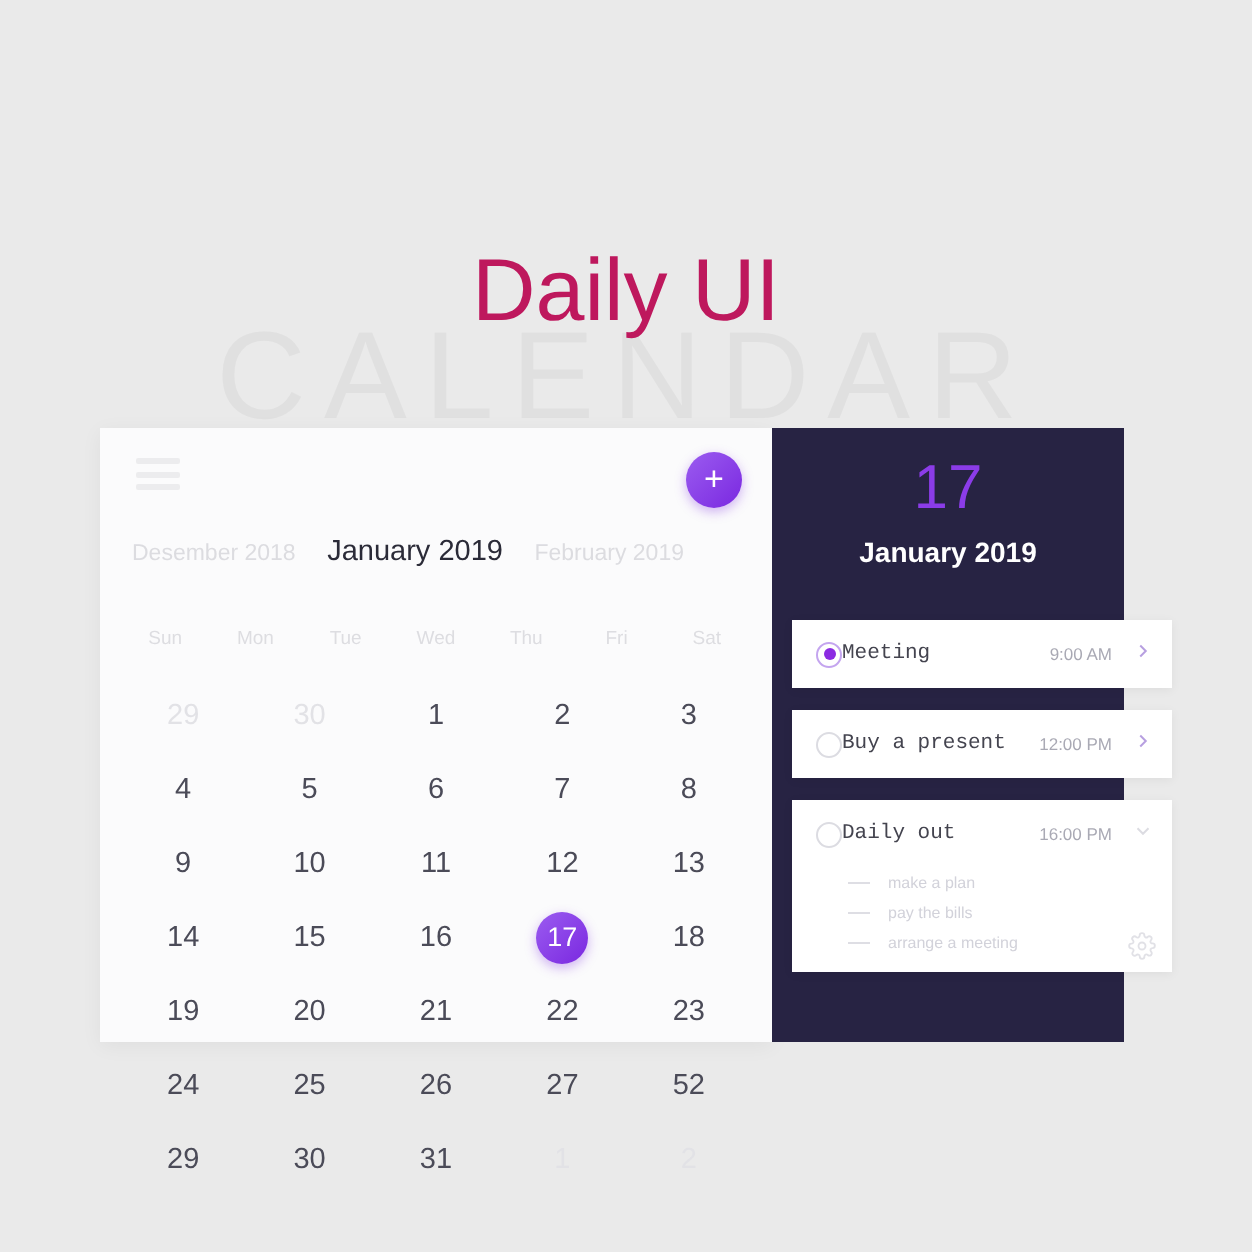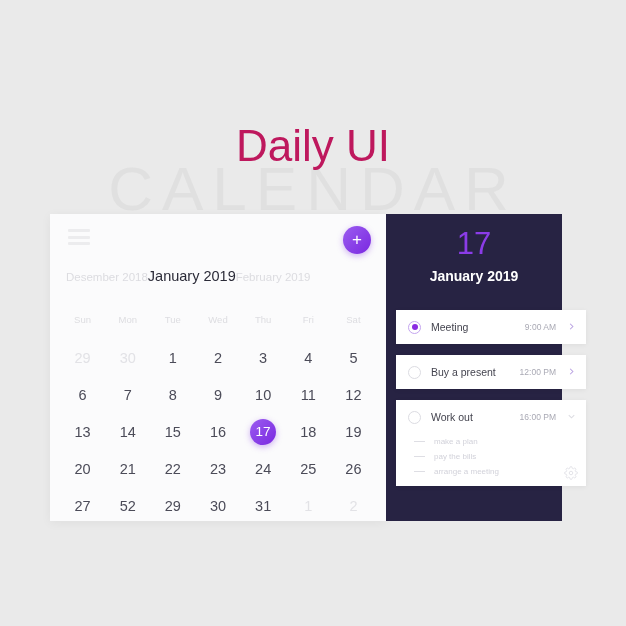--- a/index.html
+++ b/index.html
@@ -91,20 +91,21 @@
     font-family: "Liberation Sans", sans-serif;
   }
 
   #month-nav {
     position: absolute;
     top: 54px;
     left: 0;
     width: 308px;
     display: flex;
     align-items: baseline;
+    justify-content: space-between;
     padding: 0 16px;
     box-sizing: border-box;
   }
   .month-prev, .month-next {
     font-size: 11.5px;
     color: #dcdce0;
     cursor: pointer;
     white-space: nowrap;
   }
   .month-current {
@@ -127,21 +128,21 @@
     font-size: 9.5px;
     color: #dddde1;
   }
 
   #day-grid {
     position: absolute;
     top: 125px;
     left: 10px;
     width: 316px;
     display: grid;
-    grid-template-columns: repeat(7, 1fr);
+    grid-template-columns: repeat(5, 1fr);
     grid-auto-rows: 37px;
   }
   .day-cell {
     display: flex;
     align-items: center;
     justify-content: center;
     font-size: 14.5px;
     color: #4b4b58;
     cursor: pointer;
     user-select: none;
@@ -229,44 +230,44 @@
     border-color: #c4a5ef;
   }
   .event-radio.checked::after {
     content: "";
     width: 6px;
     height: 6px;
     border-radius: 50%;
     background: #8b2be2;
   }
   .event-title {
-    margin-left: 10px;
     font-size: 10.5px;
     color: #44444f;
     flex: 1 1 auto;
     white-space: nowrap;
+    font-family: Liberation Mono, monospace;
   }
   .event-time {
     font-size: 8.5px;
     color: #a9a9b4;
     margin-right: 10px;
     white-space: nowrap;
   }
   .event-chevron {
     width: 11px;
     text-align: center;
     color: #b79fe0;
     font-size: 11px;
     cursor: pointer;
     line-height: 1;
   }
   .event-chevron.down { color: #dcdce2; }
 
   .subtask-list {
-    padding: 0 0 0 18px;
+    padding: 0 0 0 28px;
     margin: 0;
   }
   .subtask {
     display: flex;
     align-items: center;
     height: 15px;
     font-size: 8px;
     color: #d2d2da;
     white-space: nowrap;
   }
@@ -451,21 +452,21 @@
         <div class="event-title">Buy a present</div>
         <div class="event-time">12:00 PM</div>
         <div class="event-chevron"><svg viewBox="0 0 24 24" width="11" height="11" fill="none" stroke="currentColor" stroke-width="2.2">
             <polyline points="9 6 15 12 9 18"></polyline>
           </svg></div>
       </div>
     </div>
     <div class="event-card" id="event-card-2">
       <div class="event-row">
         <div class="event-radio"></div>
-        <div class="event-title">Work out</div>
+        <div class="event-title">Daily out</div>
         <div class="event-time">16:00 PM</div>
         <div class="event-chevron down"><svg viewBox="0 0 24 24" width="11" height="11" fill="none" stroke="currentColor" stroke-width="2.2">
             <polyline points="6 9 12 15 18 9"></polyline>
           </svg></div>
       </div>
       <div class="subtask-list">
         <div class="subtask">
           <span class="subtask-dash"></span>
           <span>make a plan</span>
         </div>

